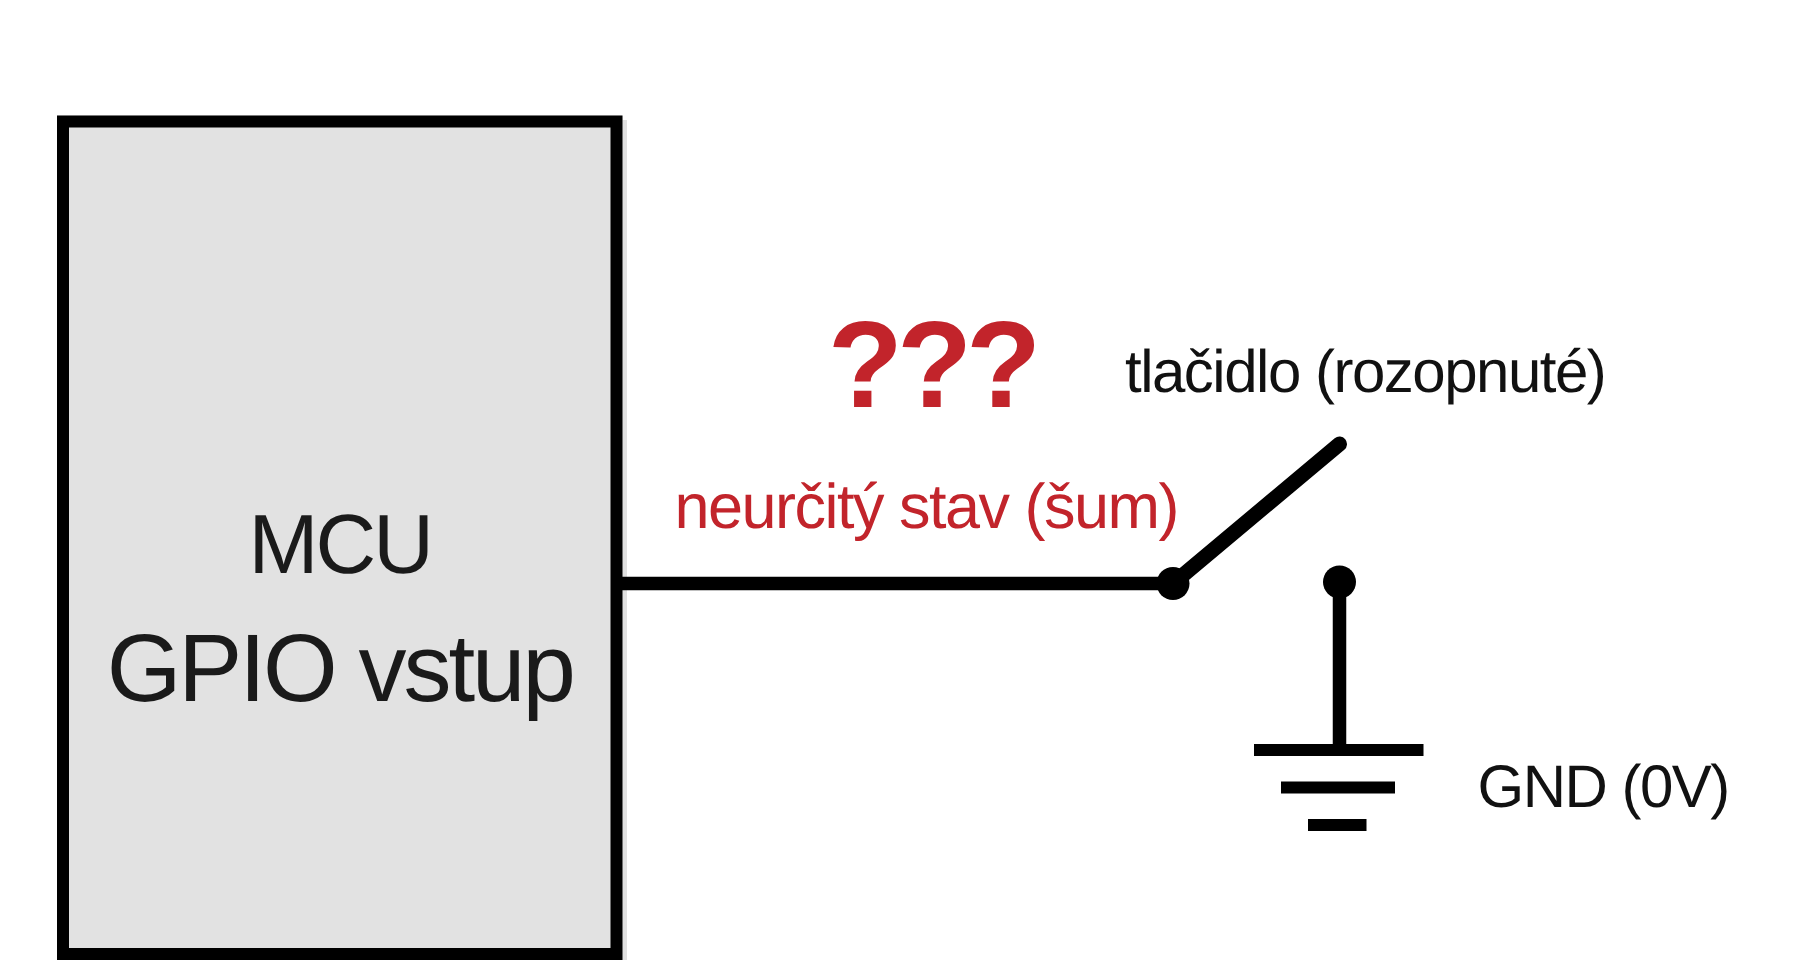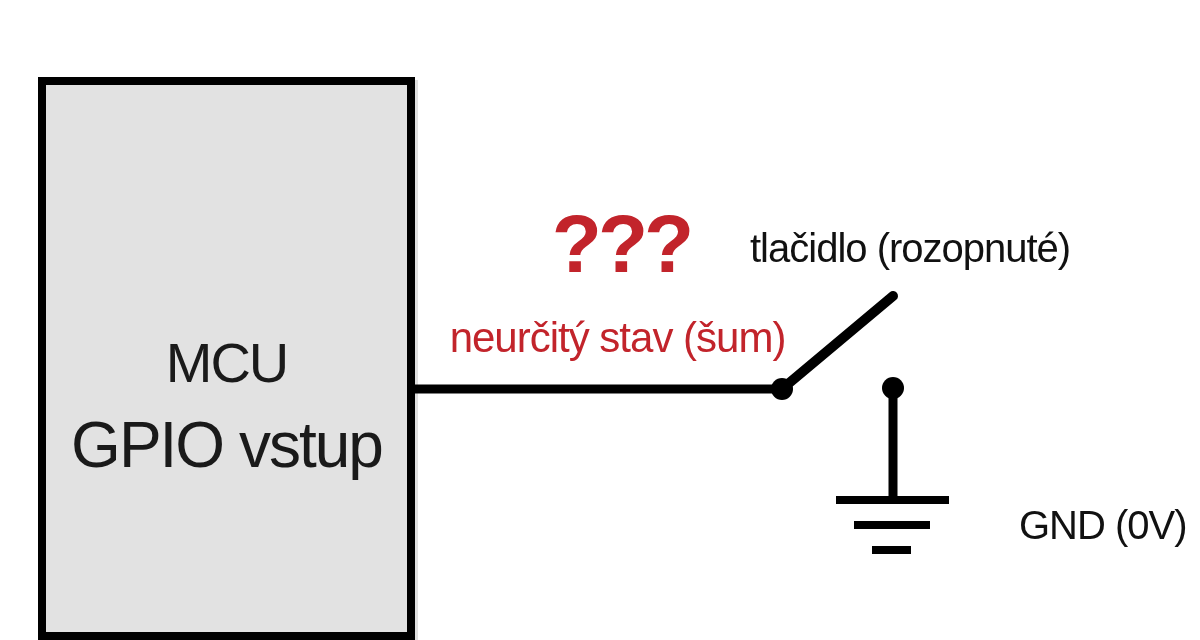--- a/index.html
+++ b/index.html
@@ -99,21 +99,20 @@
   }
   .gnd-label {
     position: absolute;
     left: 985px;
     top: 503px;
     font-size: 40px;
     line-height: 1.1;
     letter-spacing: -1px;
     color: #111111;
     white-space: nowrap;
-    margin-left: 34px;
   }
 </style>
 </head>
 <body>
 
 <div class="canvas">
 
   <div class="mcu-box">
     <div class="mcu-title">MCU</div>
     <div class="mcu-subtitle">GPIO vstup</div>

